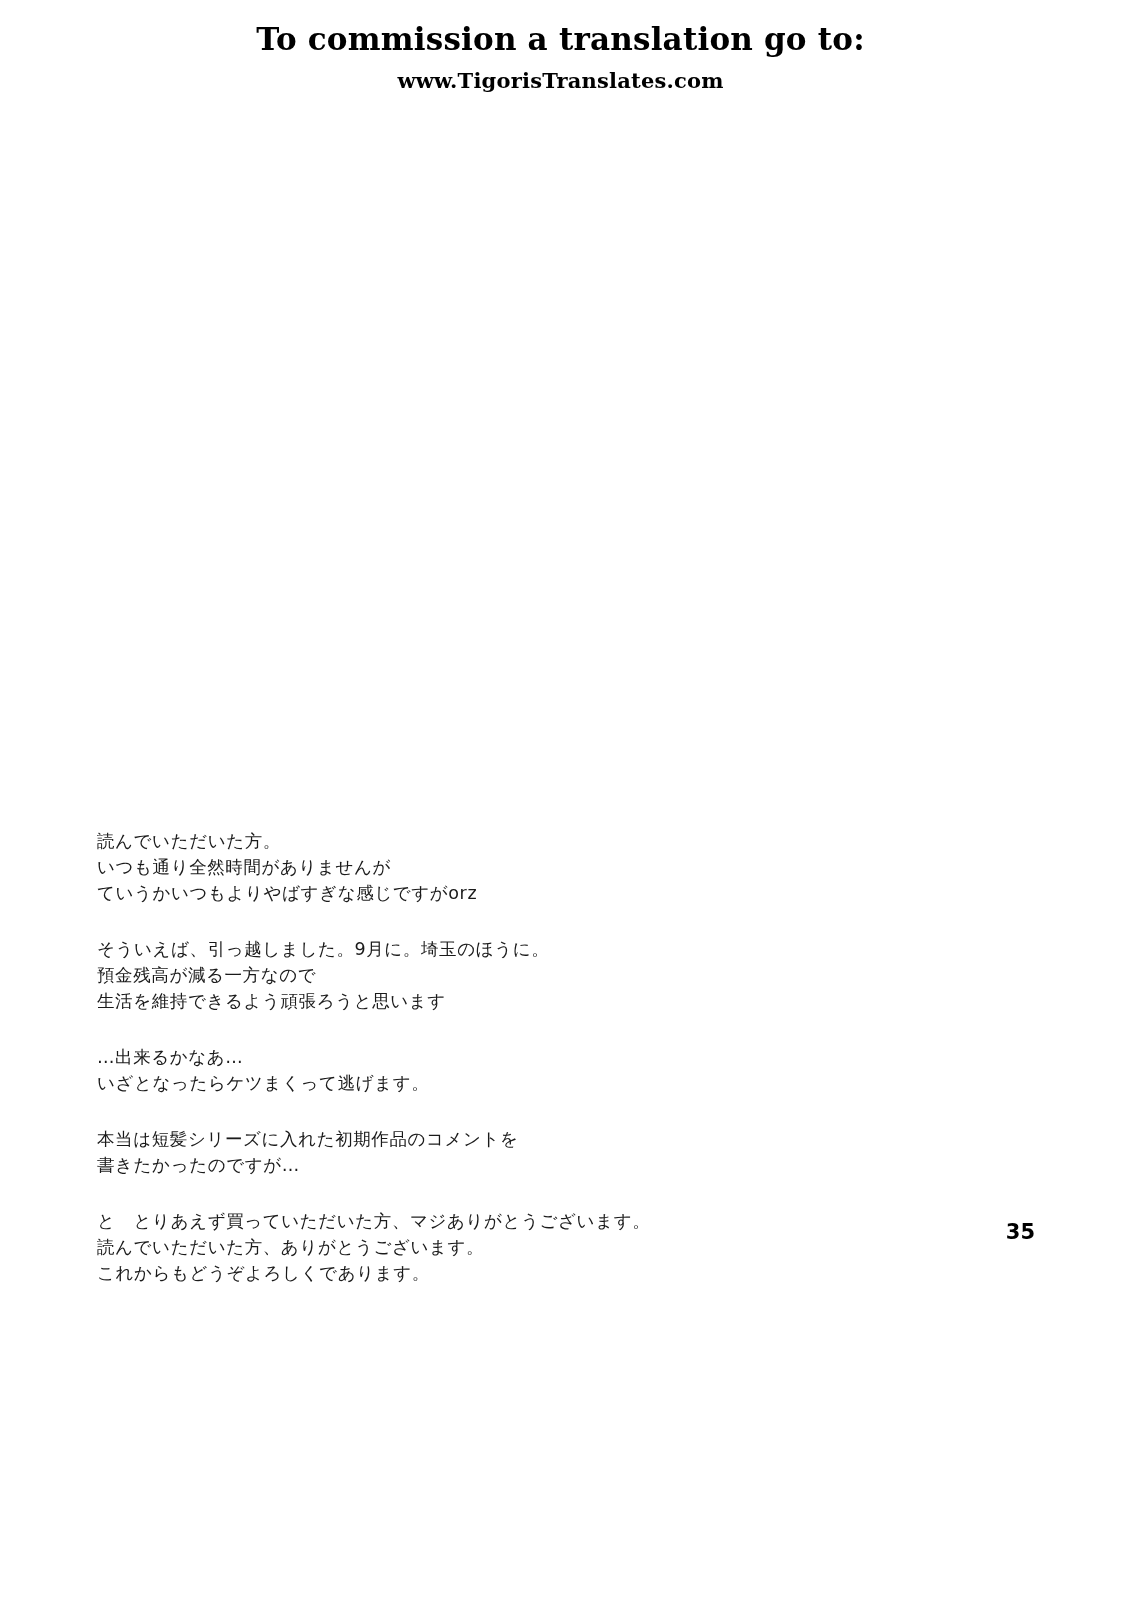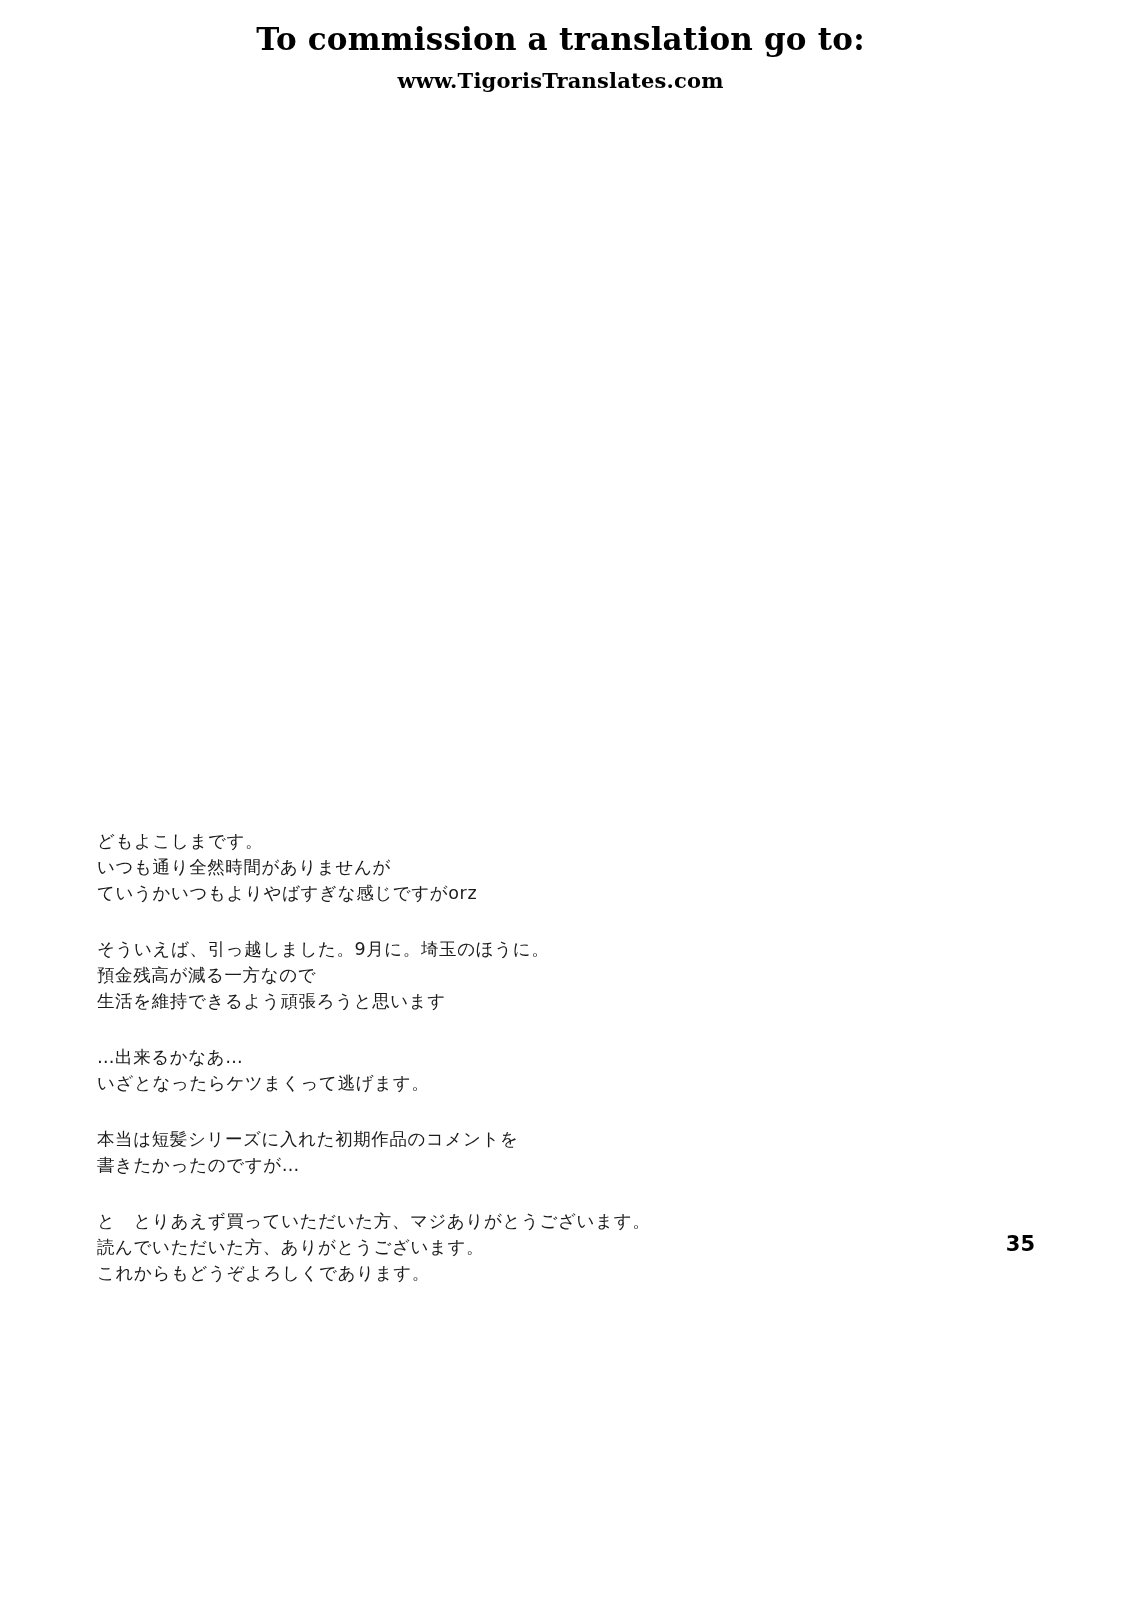--- a/index.html
+++ b/index.html
@@ -63,40 +63,40 @@
   }
   .aw-sign {
     margin: 0;
     white-space: pre-line;
   }
 
   
   .page-number {
     position: absolute;
     right: 86px;
-    bottom: 36px;
+    bottom: 48px;
     font-family: "DejaVu Sans", sans-serif;
     font-size: 21px;
     font-weight: bold;
     color: #000000;
   }
 </style>
 </head>
 <body>
 
 <div class="page">
 
   <div class="banner">
     <div class="banner-line banner-line-1">To commission a translation go to:</div>
     <div class="banner-line banner-line-2">www.TigorisTranslates.com</div>
   </div>
 
   <div class="afterword">
 
-    <p class="aw-para">どもよこしまです。
+    <p class="aw-para">読んでいただいた方。
 いつも通り全然時間がありませんが
 ていうかいつもよりやばすぎな感じですがorz</p>
     <p class="aw-para">そういえば、引っ越しました。9月に。埼玉のほうに。
 預金残高が減る一方なので
 生活を維持できるよう頑張ろうと思います</p>
     <p class="aw-para">…出来るかなあ…
 いざとなったらケツまくって逃げます。</p>
     <p class="aw-para">本当は短髪シリーズに入れた初期作品のコメントを
 書きたかったのですが…</p>
     <p class="aw-para">と　とりあえず買っていただいた方、マジありがとうございます。

